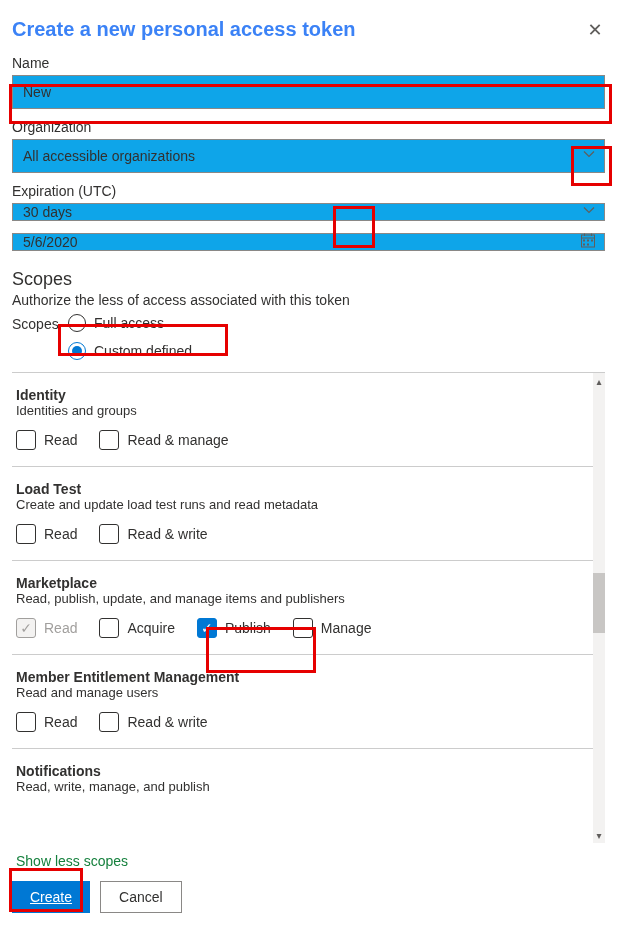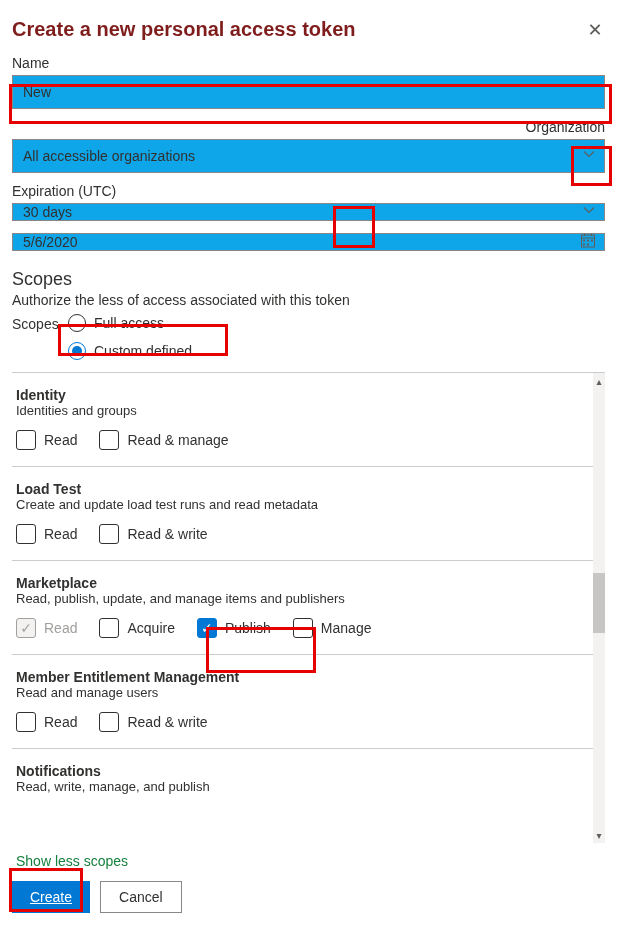--- a/index.html
+++ b/index.html
@@ -9,21 +9,21 @@
     font-size: 14px;
     color: #323130;
     background: #fff;
     width: 621px;
     height: 929px;
     position: relative;
     overflow: hidden;
   }
   .panel { padding: 18px 16px 16px 12px; height: 100%; display: flex; flex-direction: column; }
   .header { display: flex; align-items: center; justify-content: space-between; }
-  .title { font-size: 20px; font-weight: 600; color: #7f1d1d; }
+  .title { font-size: 20px; font-weight: 600; color: #3b82f6; }
   .close-btn { width: 20px; height: 20px; display:flex; align-items:center; justify-content:center; cursor:pointer; font-size:18px; color:#605e5c;}
   .field { margin-top: 14px; }
   .field-label { font-size: 14px; color: #323130; margin-bottom: 4px; display:block;}
   .text-input, .select-box, .date-box {
     width: 100%; height: 34px; border: 1px solid #8a8886; padding: 0 10px;
     font-size: 14px; color: #323130; display:flex; align-items:center; background:#0ea5e9; position:relative;
   }
   .select-box .caret, .date-box .cal { position:absolute; right:8px; top:50%; transform:translateY(-50%); color:#605e5c; }
   .two-col { display:flex; gap:12px;flex-direction:column; }
   .two-col > * { flex:1; }
@@ -89,21 +89,21 @@
     </div>
   </div>
 
   <div class="field">
     <span class="field-label">Name</span>
     <div class="text-input">
       <span>New</span>
     </div>
   </div>
 
-  <div class="field" style="margin-top:10px;text-align:right;">
+  <div class="field" style="margin-top:10px;">
     <span class="field-label">Organization</span>
     <div class="select-box">
       <span>All accessible organizations</span>
       <span class="caret">
         <svg width="14" height="14" viewBox="0 0 14 14">
             <path d="M2 4l5 5 5-5" stroke="#605e5c" stroke-width="1.2" fill="none"></path>
           </svg>
       </span>
     </div>
   </div>

